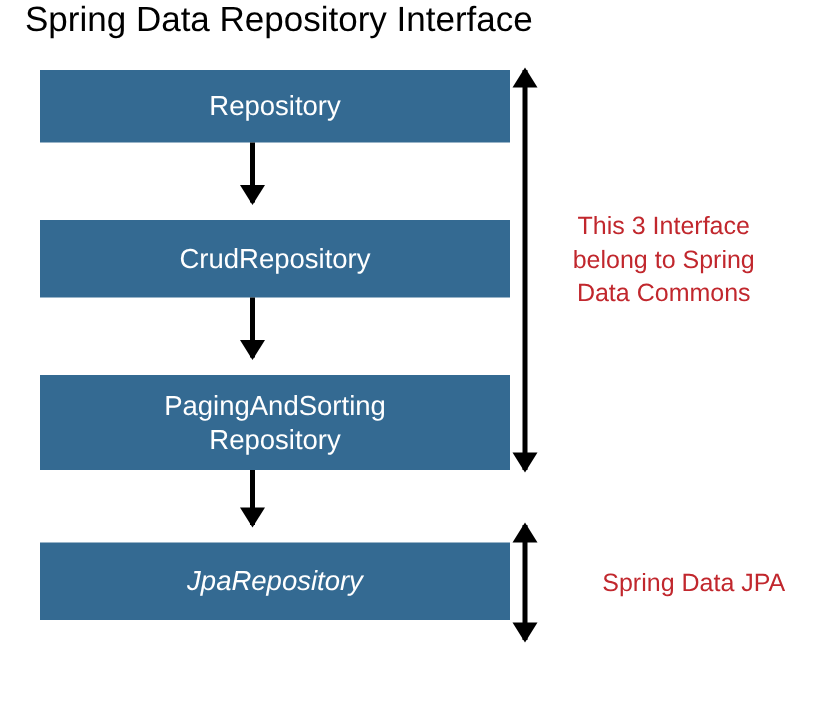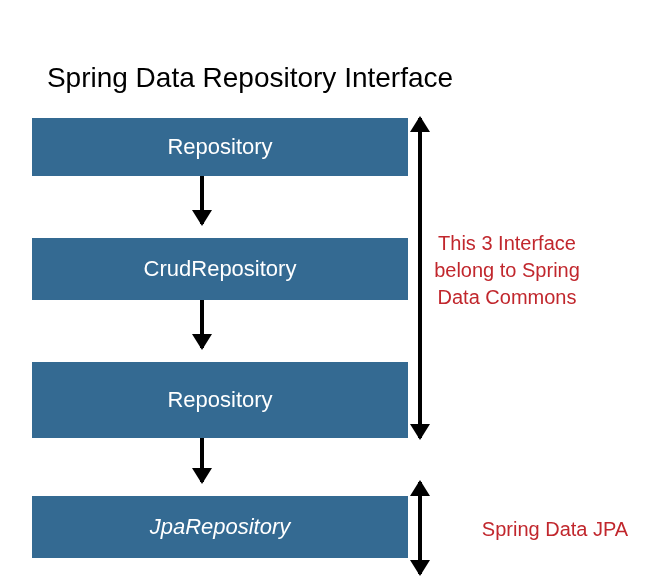--- a/index.html
+++ b/index.html
@@ -8,29 +8,26 @@
       box-sizing: border-box;
     }
     body {
       width: 650px;
       height: 576px;
       background: #ffffff;
       font-family: Arial, Helvetica, sans-serif;
       position: relative;
     }
     .title {
-      text-align: center;
       font-size: 28px;
       font-weight: 500;
       color: #000;
-      padding-top: 18px;
       padding-bottom: 10px;
       width: 460px;
       margin-left: 20px;
-      margin-top: 44px;
     }
     .diagram {
       position: relative;
       width: 100%;
       height: 500px;
     }
     .box {
       position: absolute;
       left: 32px;
       width: 376px;
@@ -115,30 +112,31 @@
 
   <div class="arrow-down" style="top: 72px; height: 48px;"></div>
 
   <div class="box" style="top: 134px; height: 62px;">
     <span>CrudRepository</span>
   </div>
 
   <div class="arrow-down" style="top: 196px; height: 48px;"></div>
 
   <div class="box two-line" style="top: 258px; height: 76px;">
+    <span>PagingAndSorting</span>
     <span>Repository</span>
   </div>
 
   <div class="arrow-down" style="top: 334px; height: 44px;"></div>
 
   <div class="box" style="top: 392px; height: 62px; font-style: italic;">
     <span>JpaRepository</span>
   </div>
 
   <div class="bracket-arrow" style="left: 418px; top: 14px; height: 320px;"></div>
 
-  <div class="annotation" style="left: 422px; top: 126px; width: 170px; text-align: center;">This 3 Interface belong to Spring Data Commons</div>
+  <div class="annotation" style="left: 446px; top: 126px; width: 170px; text-align: center;">This 3 Interface belong to Spring Data Commons</div>
 
   <div class="bracket-arrow" style="left: 418px; top: 378px; height: 92px;"></div>
 
   <div class="annotation" style="left: 470px; top: 412px; width: 170px;">Spring Data JPA</div>
 
 </div>
 
 </body></html>

